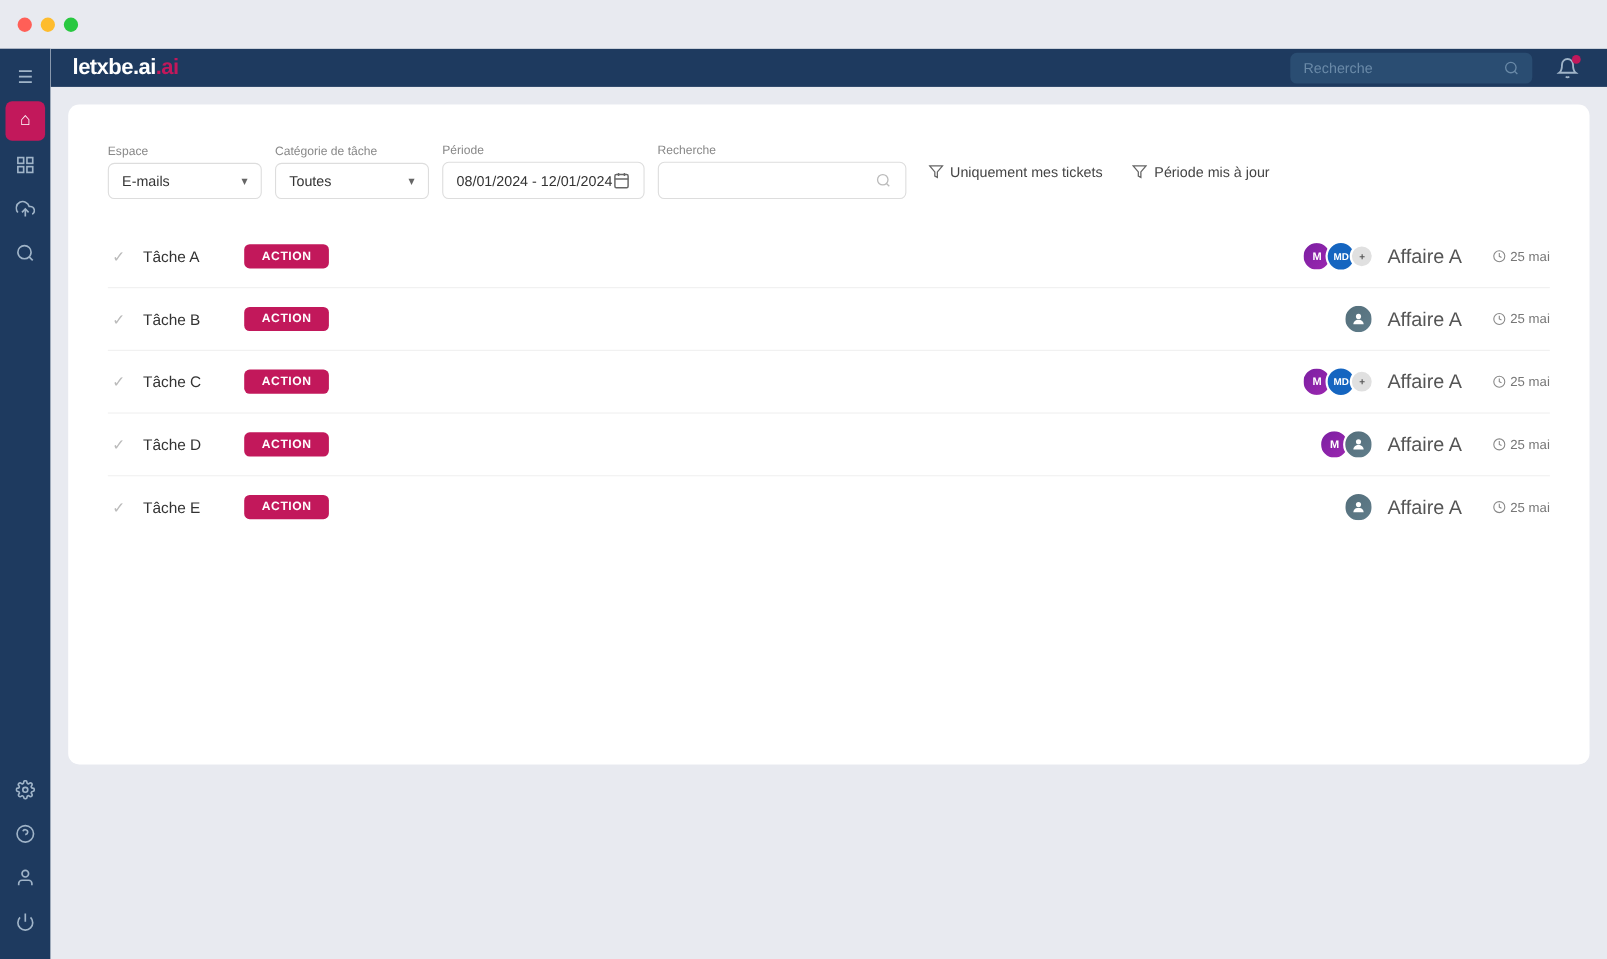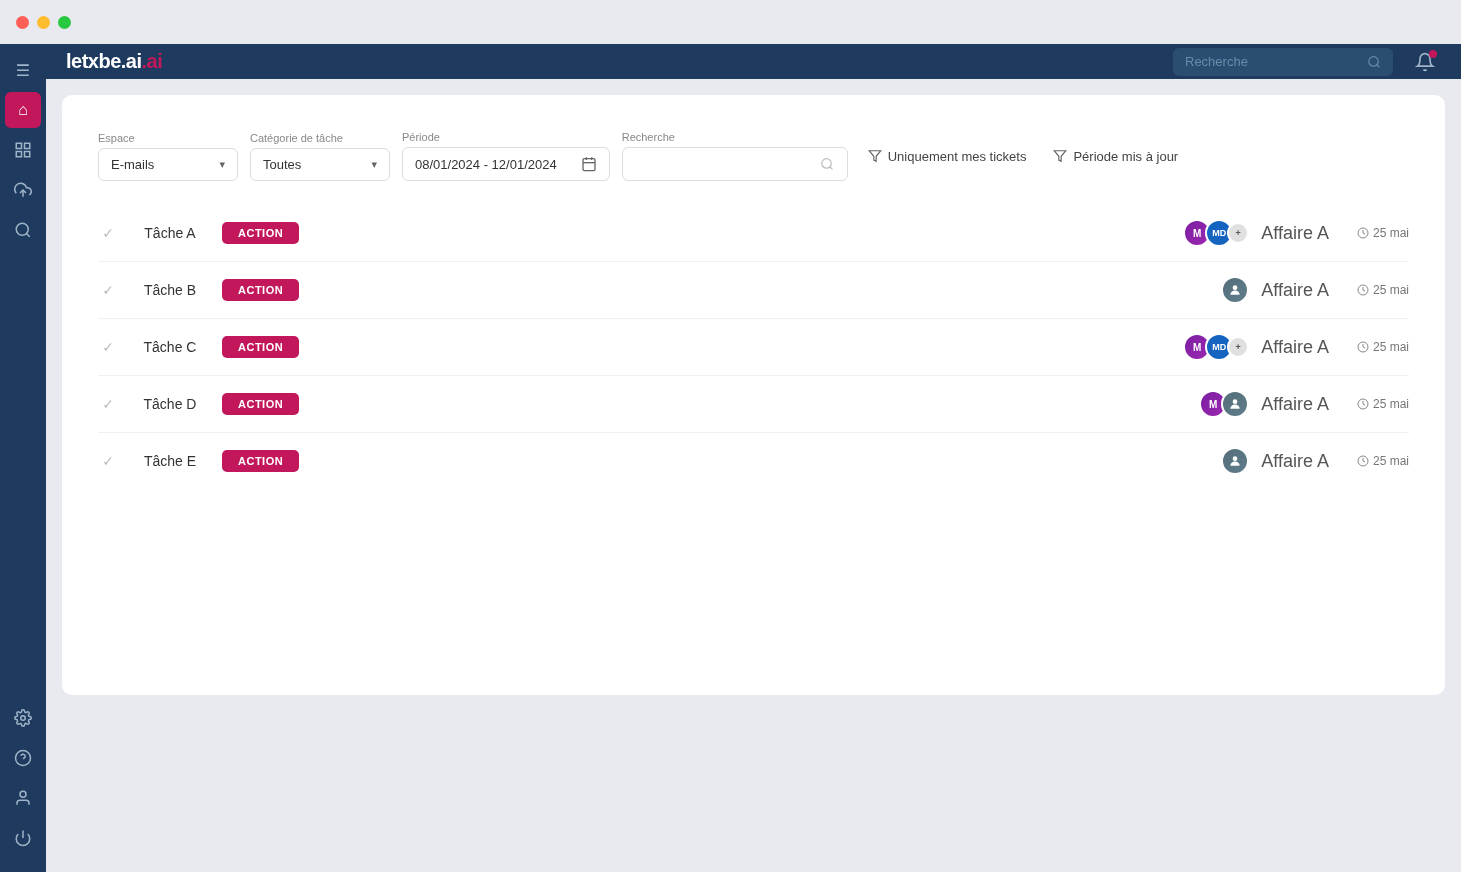--- a/index.html
+++ b/index.html
@@ -34,34 +34,34 @@
 
     
     .card { background: white; border-radius: 10px; padding: 36px; min-height: 600px; }
 
     
     .filters-row { display: flex; align-items: center; gap: 12px; margin-bottom: 24px; flex-wrap: wrap; }
     .filter-group { display: flex; flex-direction: column; gap: 2px; }
     .filter-label { font-size: 11px; color: #888; margin-bottom: 2px; }
     .filter-select { display: flex; align-items: center; border: 1px solid #ddd; border-radius: 6px; padding: 8px 12px; background: white; cursor: pointer; gap: 8px; min-width: 140px; font-size: 13px; color: #333; }
     .filter-select .chevron { margin-left: auto; color: #666; font-size: 11px; }
-    .filter-date { display: flex; align-items: center; border: 1px solid #ddd; border-radius: 6px; padding: 8px 12px; background: white; cursor: pointer; gap: 24px; font-size: 13px; color: #333; }
+    .filter-date { display: flex; align-items: center; border: 1px solid #ddd; border-radius: 6px; padding: 8px 12px; background: white; cursor: pointer; gap: 0; font-size: 13px; color: #333; }
     .filter-search { display: flex; align-items: center; border: 1px solid #ddd; border-radius: 6px; padding: 8px 12px; background: white; gap: 8px; min-width: 160px; }
     .filter-search input { border: none; outline: none; font-size: 13px; color: #333; width: 100%; }
     .filter-search input::placeholder { color: #bbb; }
 
     .filter-actions { display: flex; align-items: center; gap: 27px; margin-left: 8px; }
     .filter-action-btn { display: flex; align-items: center; gap: 6px; font-size: 13px; color: #444; cursor: pointer; white-space: nowrap; }
 
     
     .task-list { display: flex; flex-direction: column; }
     .task-row { display: flex; align-items: center; padding: 14px 0; border-bottom: 1px solid #f0f0f0; gap: 12px; }
     .task-row:last-child { border-bottom: none; }
     .task-check { width: 20px; height: 20px; display: flex; align-items: center; justify-content: center; color: #bbb; cursor: pointer; font-size: 14px; flex-shrink: 0; }
-    .task-name { font-size: 14px; color: #333; font-weight: 500; min-width: 80px; text-align: center; }
+    .task-name { font-size: 14px; color: #333; font-weight: 500; min-width: 80px; }
     .task-action-btn { background: #c2185b; color: white; border: none; border-radius: 5px; padding: 5px 16px; font-size: 11px; font-weight: 700; cursor: pointer; letter-spacing: 0.5px; }
     .task-spacer { flex: 1; }
     .task-avatars { display: flex; align-items: center; }
     .avatar { width: 28px; height: 28px; border-radius: 50%; border: 2px solid white; display: flex; align-items: center; justify-content: center; font-size: 10px; font-weight: 700; color: white; margin-left: -6px; overflow: hidden; }
     .avatar:first-child { margin-left: 0; }
 
     .task-affaire { display: flex; align-items: center; gap: 4px; font-size: 18px; color: #555; margin-left: 0; white-space: nowrap; }
     .task-date { display: flex; align-items: center; gap: 4px; font-size: 12px; color: #777; margin-left: 16px; white-space: nowrap; }
 
     

